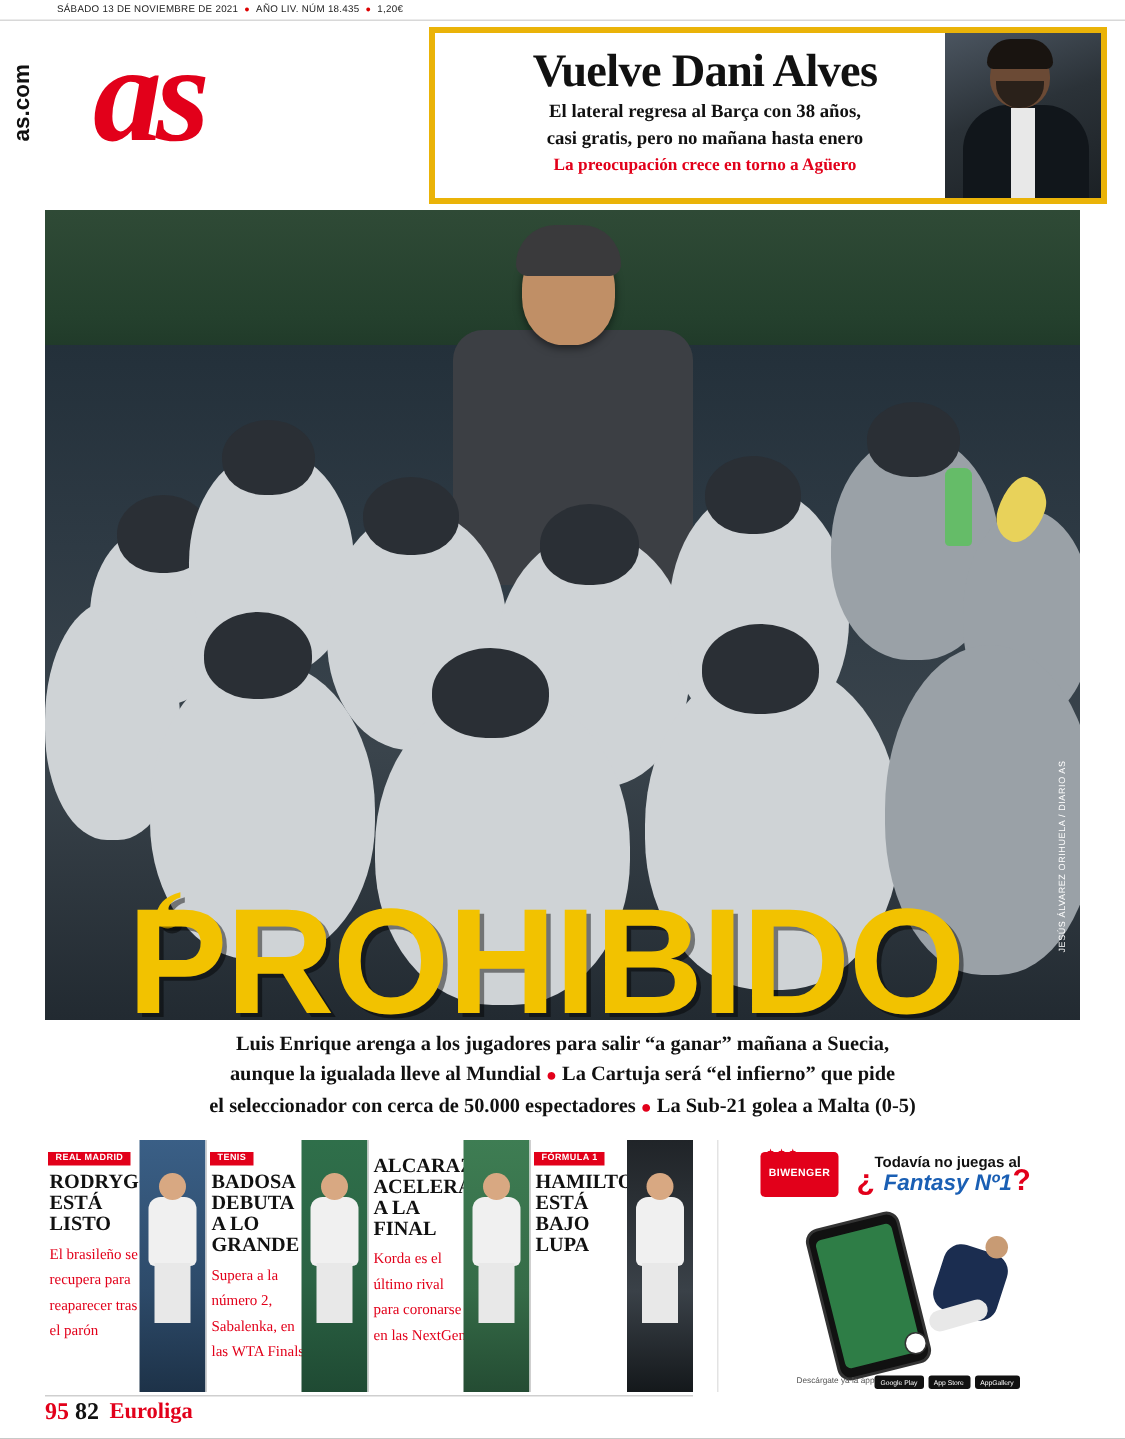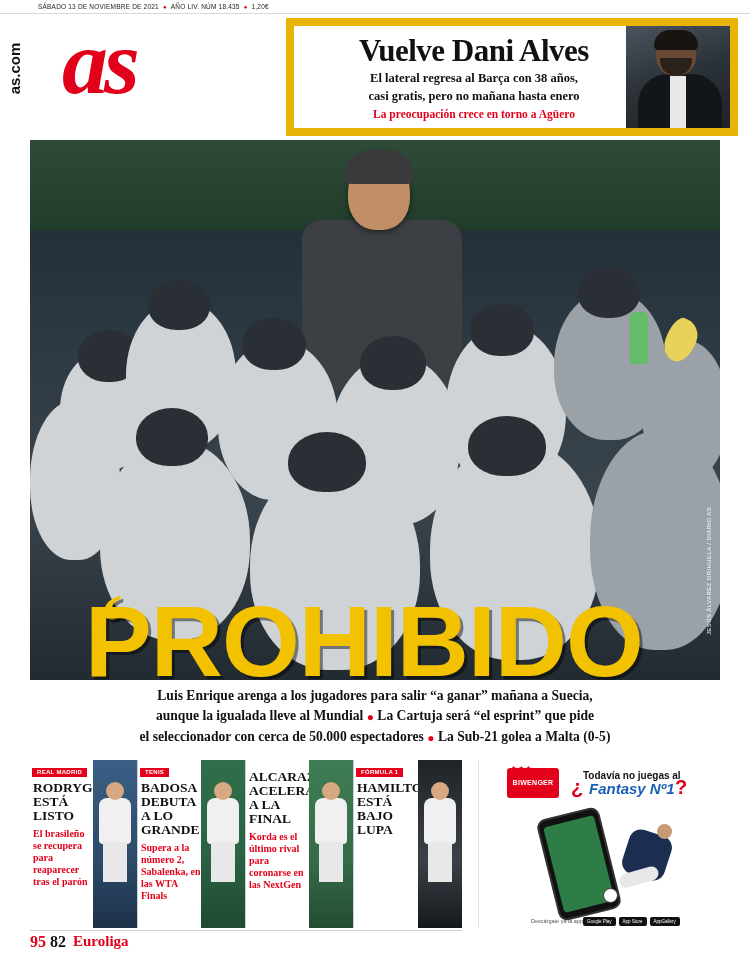--- a/index.html
+++ b/index.html
@@ -43,21 +43,21 @@
     font-weight: bold; font-style: italic;
     color: #e2001a;
     font-family: "Liberation Serif", serif;
     letter-spacing: -4px;
   }
 
   
   .topbox {
     position: absolute; left: 286px; top: 18px;
     width: 452px; height: 118px;
-    border: 8px solid #eab308;
+    border: 4px solid #eab308;
     background: #fff;
     overflow: hidden;
   }
   .topbox .photo {
     position: absolute; right: 0; top: 0; width: 104px; height: 114px;
     background: linear-gradient(160deg,#4b5560 0%, #2b3238 45%, #1b2024 100%);
     overflow: hidden;
   }
   .topbox .photo .head {
     position: absolute; left: 30px; top: 8px; width: 40px; height: 42px;
@@ -195,22 +195,22 @@
     font-size: 6px; font-weight: bold; padding: 1.5px 5px;
     letter-spacing: .3px; margin: 2px 0 0 2px;
   }
   .card h3 {
     font-family: "Liberation Serif", serif;
     font-size: 13.5px; font-weight: bold; color: #111;
     line-height: 14px; margin: 3px 0 0 3px; width: 62px;
   }
   .card p {
     font-family: "Liberation Serif", serif;
-    font-size: 10px; color: #e2001a; font-weight: bold;
-    line-height: 12px; margin: 5px 0 0 3px; width: 62px;
+    font-size: 10px; color: #e2001a; font-weight: normal;
+    line-height: 17px; margin: 5px 0 0 3px; width: 62px;
   }
   .card .img {
     position: absolute; right: 0; top: 0; width: 44px; height: 168px;
     overflow: hidden;
   }
   .img.tennis-w { background: linear-gradient(180deg,#2f6f4a 0%,#2b6344 55%,#1f4a33 100%); }
   .img.tennis-m { background: linear-gradient(180deg,#3e7d53 0%,#356b47 60%,#244c33 100%); }
   .img.f1 { background: linear-gradient(180deg,#202428 0%,#3a4148 60%,#14181b 100%); }
   .img.rm { background: linear-gradient(180deg,#3a5f86 0%,#2d4a69 60%,#1d3248 100%); }
   .fig-head { position: absolute; left: 13px; top: 22px; width: 18px; height: 18px; border-radius: 50%; background: #d8a882; }
@@ -356,21 +356,21 @@
 
   <div class="credit">
     <span>JESÚS ÁLVAREZ ORIHUELA / DIARIO AS</span>
   </div>
 
   <div class="subhead">
     <div>Luis Enrique arenga a los jugadores para salir “a ganar” mañana a Suecia,</div>
     <div>
       <span>aunque la igualada lleve al Mundial</span>
       <span class="dot">●</span>
-      <span>La Cartuja será “el esprint” que pide</span>
+      <span>La Cartuja será “el infierno” que pide</span>
     </div>
     <div>
       <span>el seleccionador con cerca de 50.000 espectadores</span>
       <span class="dot">●</span>
       <span>La Sub-21 golea a Malta (0-5)</span>
     </div>
   </div>
 
   <div class="bottom">
 

